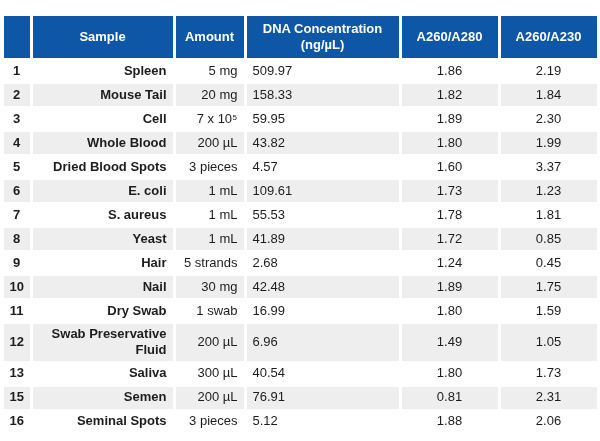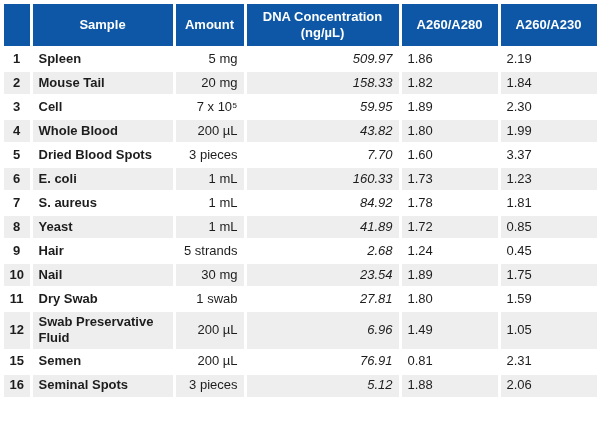--- a/index.html
+++ b/index.html
@@ -8,21 +8,21 @@
     background: #ffffff;
     width: 600px;
     height: 441px;
     font-family: "Liberation Sans", sans-serif;
     overflow: hidden;
   }
   .figure-wrap {
     width: 600px;
     height: 441px;
     box-sizing: border-box;
-    padding-top: 2px;
+    padding-top: 14px;
   }
   table.data-table {
     border-collapse: separate;
     border-spacing: 3px 2px;
     margin: 0 auto;
     table-layout: fixed;
     width: 599px;
   }
   table.data-table th {
     background: #0D57A6;
@@ -41,24 +41,24 @@
     color: #1d1d1d;
     padding: 2px 6px;
     height: 18px;
     vertical-align: middle;
     background: #ffffff;
   }
   table.data-table tbody tr:nth-child(even) td {
     background: #EEEEEE;
   }
   .col-index  { text-align: center; font-weight: 700; padding: 2px 2px; }
-  .col-sample {  font-weight: 700; }
+  .col-sample { text-align: right;  font-weight: 700; }
   .col-amount { text-align: right; }
-  .col-dna    { text-align: right; font-style: italic; }
-  .col-ratio  { }
+  .col-dna    { text-align: left; }
+  .col-ratio  { text-align: center; }
   .italic     { }
 </style>
 </head>
 <body>
 
 <div class="figure-wrap">
   <table class="data-table">
     <colgroup>
       <col style="width:26px">
       <col style="width:140px">
@@ -107,37 +107,37 @@
           <td class="col-sample">Whole Blood</td>
           <td class="col-amount">200 µL</td>
           <td class="col-dna">43.82</td>
           <td class="col-ratio">1.80</td>
           <td class="col-ratio">1.99</td>
         </tr>
         <tr>
           <td class="col-index">5</td>
           <td class="col-sample">Dried Blood Spots</td>
           <td class="col-amount">3 pieces</td>
-          <td class="col-dna">7.70</td>
+          <td class="col-dna">4.57</td>
           <td class="col-ratio">1.60</td>
           <td class="col-ratio">3.37</td>
         </tr>
         <tr>
           <td class="col-index">6</td>
           <td class="col-sample italic">E. coli</td>
           <td class="col-amount">1 mL</td>
-          <td class="col-dna">160.33</td>
+          <td class="col-dna">109.61</td>
           <td class="col-ratio">1.73</td>
           <td class="col-ratio">1.23</td>
         </tr>
         <tr>
           <td class="col-index">7</td>
           <td class="col-sample italic">S. aureus</td>
           <td class="col-amount">1 mL</td>
-          <td class="col-dna">84.92</td>
+          <td class="col-dna">55.53</td>
           <td class="col-ratio">1.78</td>
           <td class="col-ratio">1.81</td>
         </tr>
         <tr>
           <td class="col-index">8</td>
           <td class="col-sample">Yeast</td>
           <td class="col-amount">1 mL</td>
           <td class="col-dna">41.89</td>
           <td class="col-ratio">1.72</td>
           <td class="col-ratio">0.85</td>
@@ -147,41 +147,49 @@
           <td class="col-sample">Hair</td>
           <td class="col-amount">5 strands</td>
           <td class="col-dna">2.68</td>
           <td class="col-ratio">1.24</td>
           <td class="col-ratio">0.45</td>
         </tr>
         <tr>
           <td class="col-index">10</td>
           <td class="col-sample">Nail</td>
           <td class="col-amount">30 mg</td>
-          <td class="col-dna">23.54</td>
+          <td class="col-dna">42.48</td>
           <td class="col-ratio">1.89</td>
           <td class="col-ratio">1.75</td>
         </tr>
         <tr>
           <td class="col-index">11</td>
           <td class="col-sample">Dry Swab</td>
           <td class="col-amount">1 swab</td>
-          <td class="col-dna">27.81</td>
+          <td class="col-dna">16.99</td>
           <td class="col-ratio">1.80</td>
           <td class="col-ratio">1.59</td>
         </tr>
         <tr>
           <td class="col-index">12</td>
           <td class="col-sample">Swab Preservative Fluid</td>
           <td class="col-amount">200 µL</td>
           <td class="col-dna">6.96</td>
           <td class="col-ratio">1.49</td>
           <td class="col-ratio">1.05</td>
         </tr>
         <tr>
+          <td class="col-index">13</td>
+          <td class="col-sample">Saliva</td>
+          <td class="col-amount">300 µL</td>
+          <td class="col-dna">40.54</td>
+          <td class="col-ratio">1.80</td>
+          <td class="col-ratio">1.73</td>
+        </tr>
+        <tr>
           <td class="col-index">15</td>
           <td class="col-sample">Semen</td>
           <td class="col-amount">200 µL</td>
           <td class="col-dna">76.91</td>
           <td class="col-ratio">0.81</td>
           <td class="col-ratio">2.31</td>
         </tr>
         <tr>
           <td class="col-index">16</td>
           <td class="col-sample">Seminal Spots</td>

